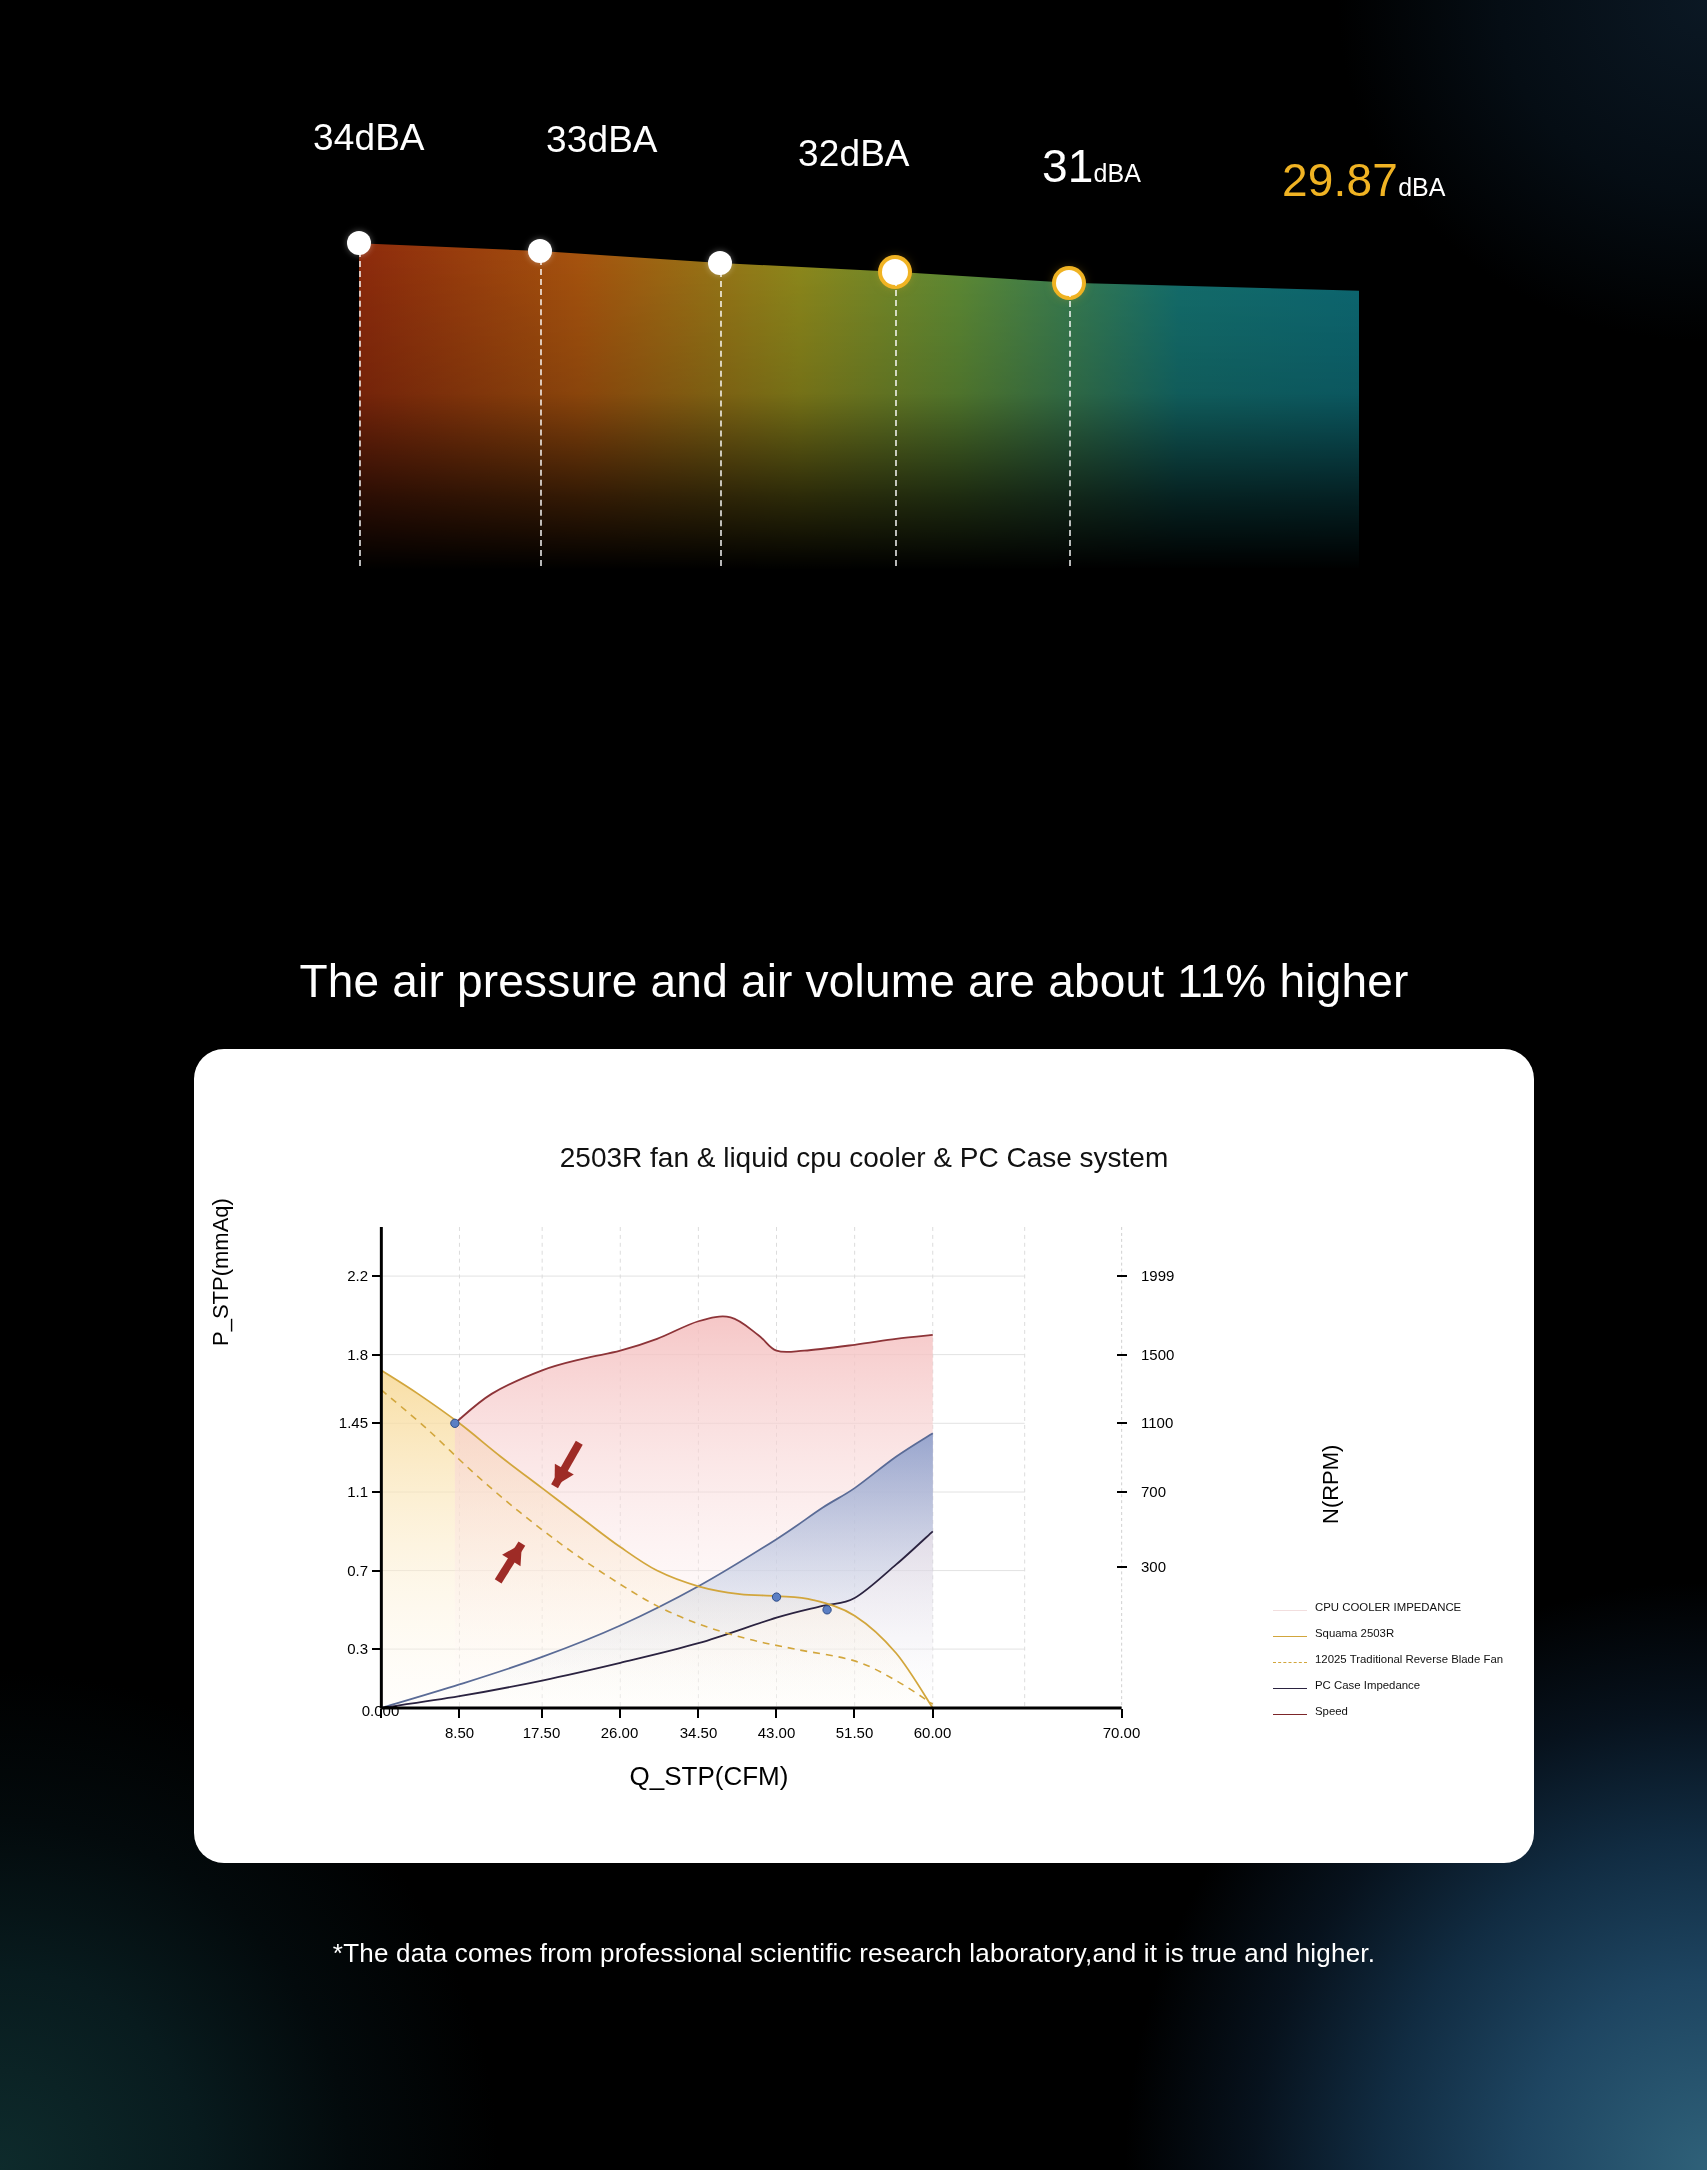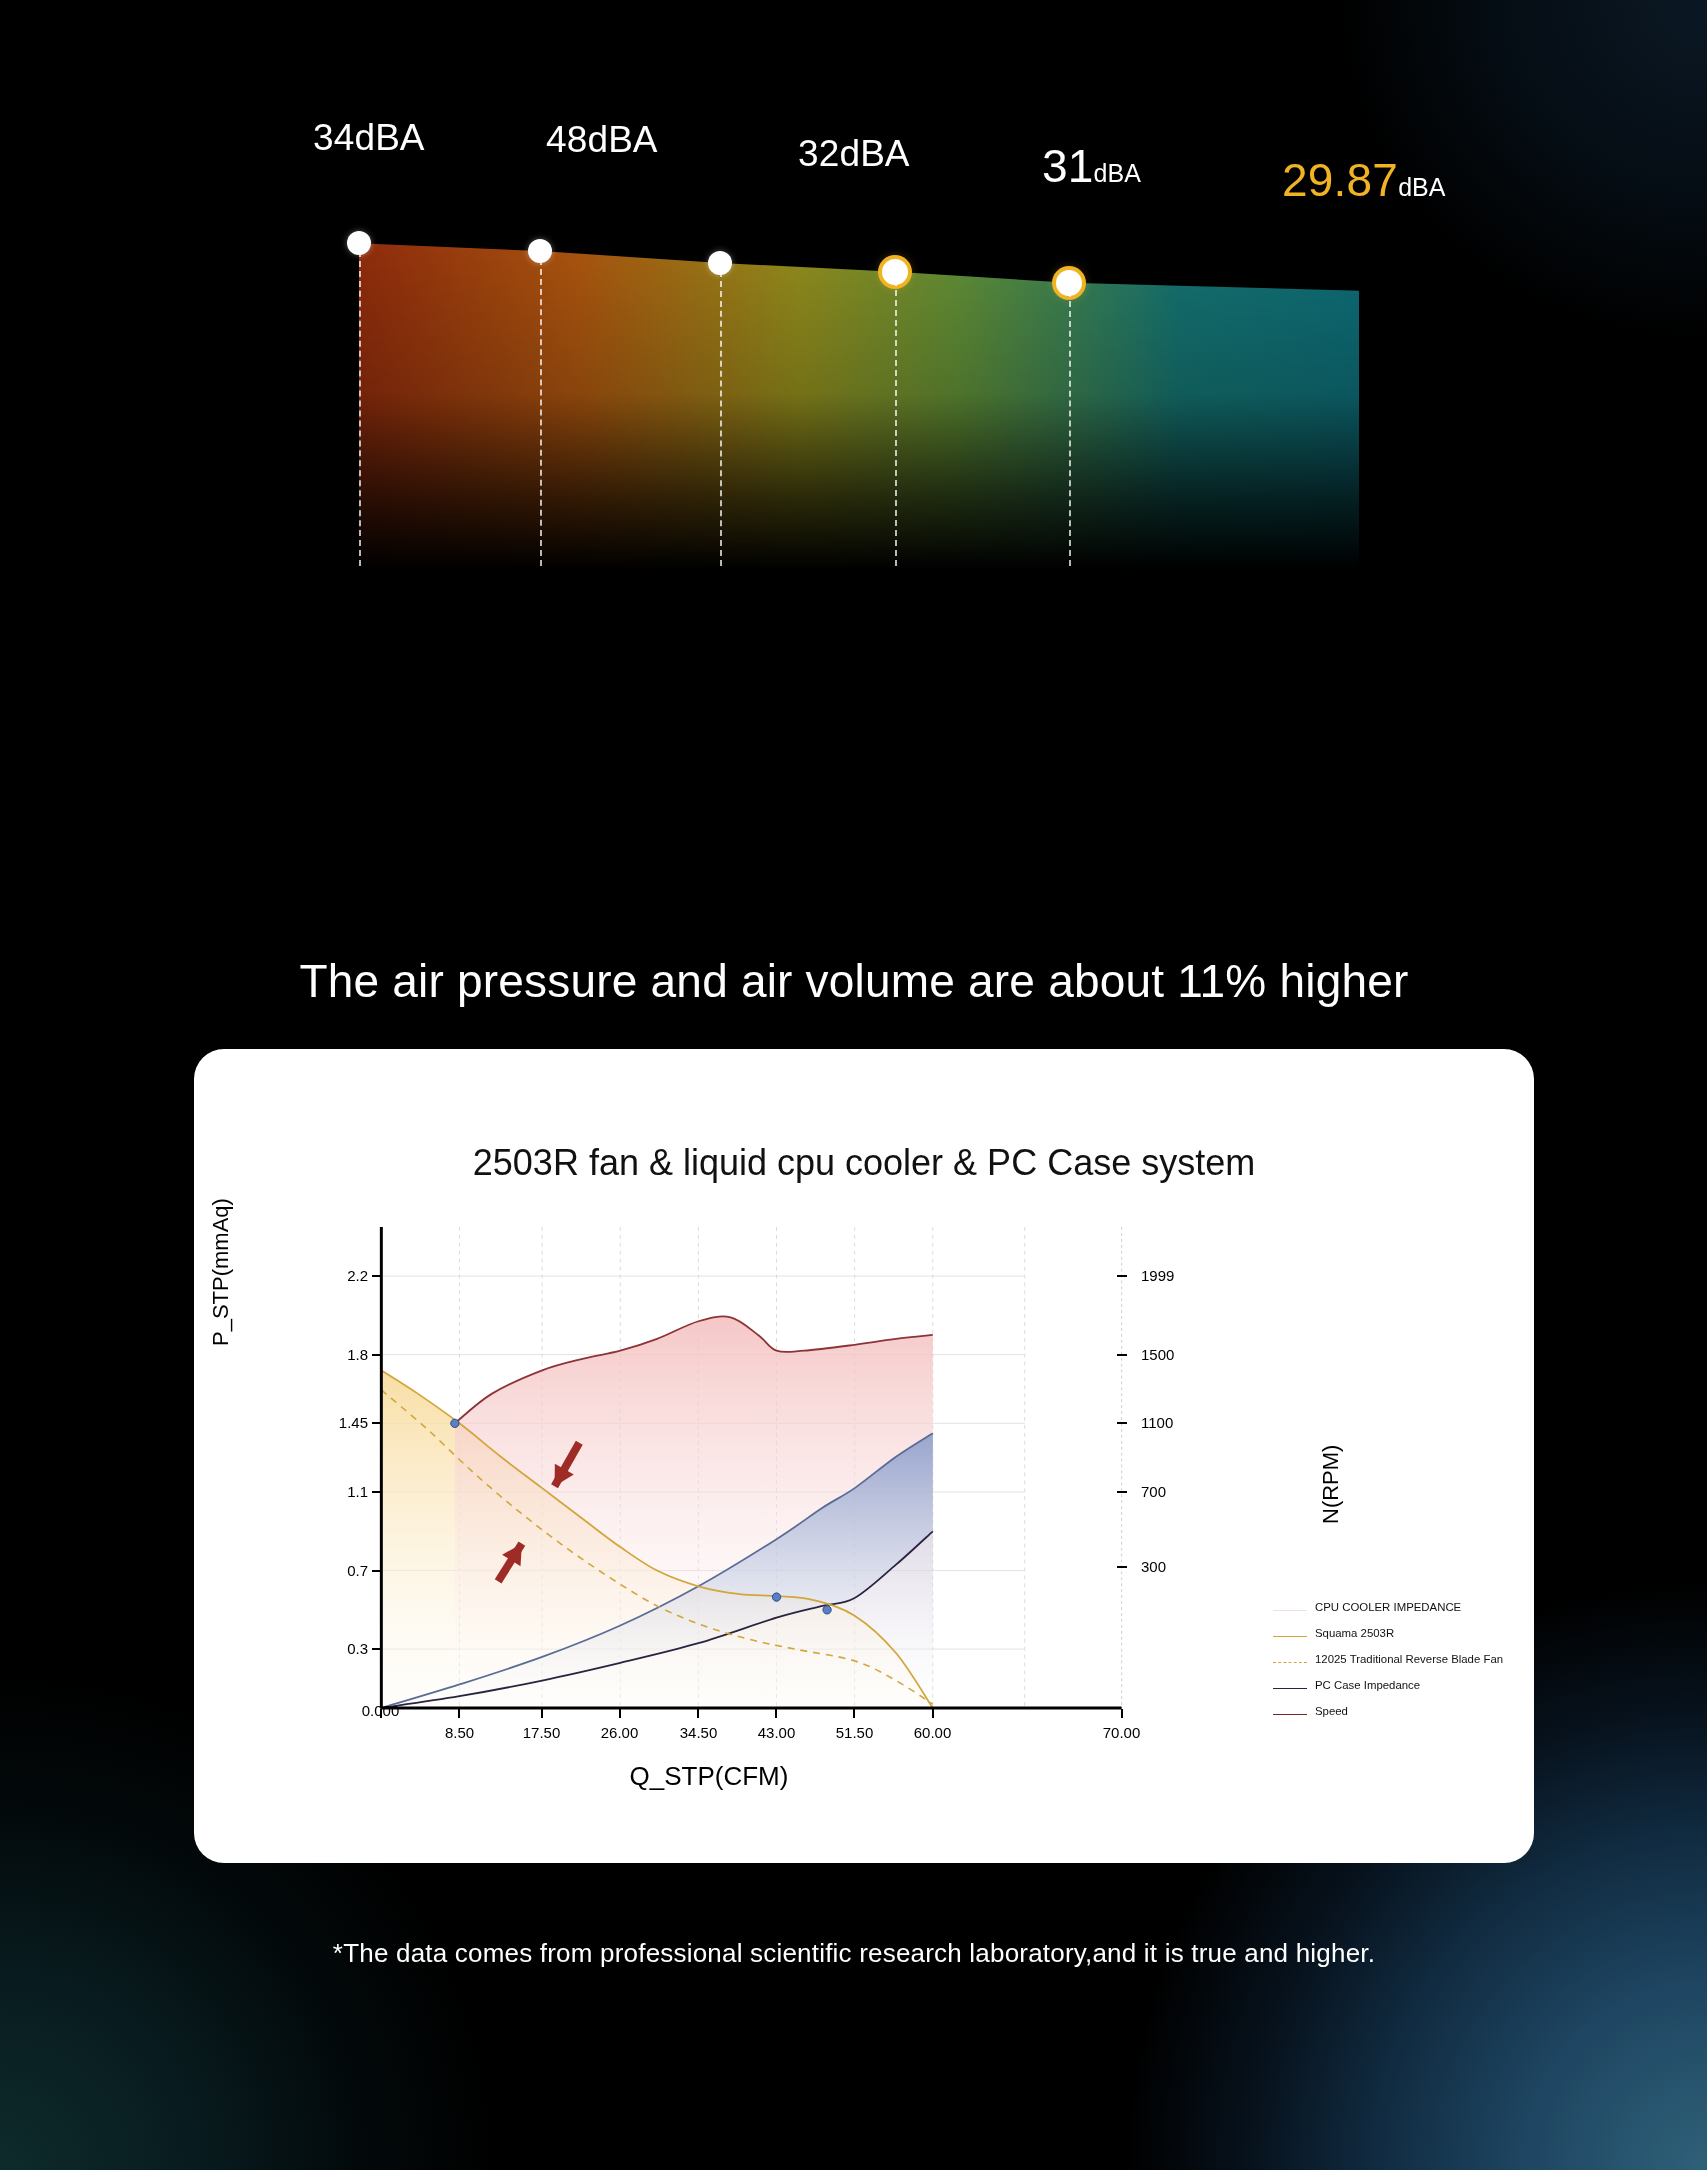--- a/index.html
+++ b/index.html
@@ -63,21 +63,21 @@
     color:#fff;font-size:46px;font-weight:400;letter-spacing:0.2px;
   }
 
   
   #chart-card{
     position:absolute;left:194px;top:1049px;width:1340px;height:814px;
     background:#fff;border-radius:30px;
   }
   #chart-title{
     position:absolute;left:0;top:93px;width:100%;text-align:center;
-    font-size:36px;color:#111;font-weight:400;
+    font-size:28px;color:#111;font-weight:400;
   }
   
   #plot{
     position:absolute;left:187px;top:178px;width:644px;height:481px;
   }
   #y-left-title{
     position:absolute;left:14px;top:297px;
     transform:rotate(-90deg);transform-origin:left top;
     font-size:22px;color:#000;white-space:nowrap;
   }
@@ -147,21 +147,21 @@
       <div class="dot" style="width: 24px; height: 24px; left: 169px; top: -4px;"></div>
       <div class="dash-line" style="left: 181px; top: 16px; height: 307px;"></div>
       <div class="dot" style="width: 24px; height: 24px; left: 349px; top: 8px;"></div>
       <div class="dash-line" style="left: 361px; top: 28px; height: 295px;"></div>
       <div class="dot ring" style="width: 26px; height: 26px; left: 523px; top: 16px;"></div>
       <div class="dash-line" style="left: 536px; top: 37px; height: 286px;"></div>
       <div class="dot ring" style="width: 26px; height: 26px; left: 697px; top: 27px;"></div>
       <div class="dash-line" style="left: 710px; top: 48px; height: 275px;"></div>
     </div>
 <div class="noise-label" style="left: 313px; top: 117px;"><span class="big">34</span><span class="unit">dBA</span></div>
-    <div class="noise-label" style="left: 546px; top: 119px;"><span class="big">48</span><span class="unit">dBA</span></div>
+    <div class="noise-label" style="left: 546px; top: 119px;"><span class="big">33</span><span class="unit">dBA</span></div>
     <div class="noise-label" style="left: 798px; top: 133px;"><span class="big">32</span><span class="unit">dBA</span></div>
     <div class="noise-label hl" style="left: 1042px; top: 139px;"><span class="big">31</span><span class="unit">dBA</span></div>
     <div class="noise-label hl gold" style="left: 1282px; top: 153px;"><span class="big">29.87</span><span class="unit">dBA</span></div>
   </section>
 
 <h2 id="pressure-title">The air pressure and air volume are about 11% higher</h2>
 
 <section id="chart-card">
   <div id="chart-title">2503R fan &amp; liquid cpu cooler &amp; PC Case system</div>
 

